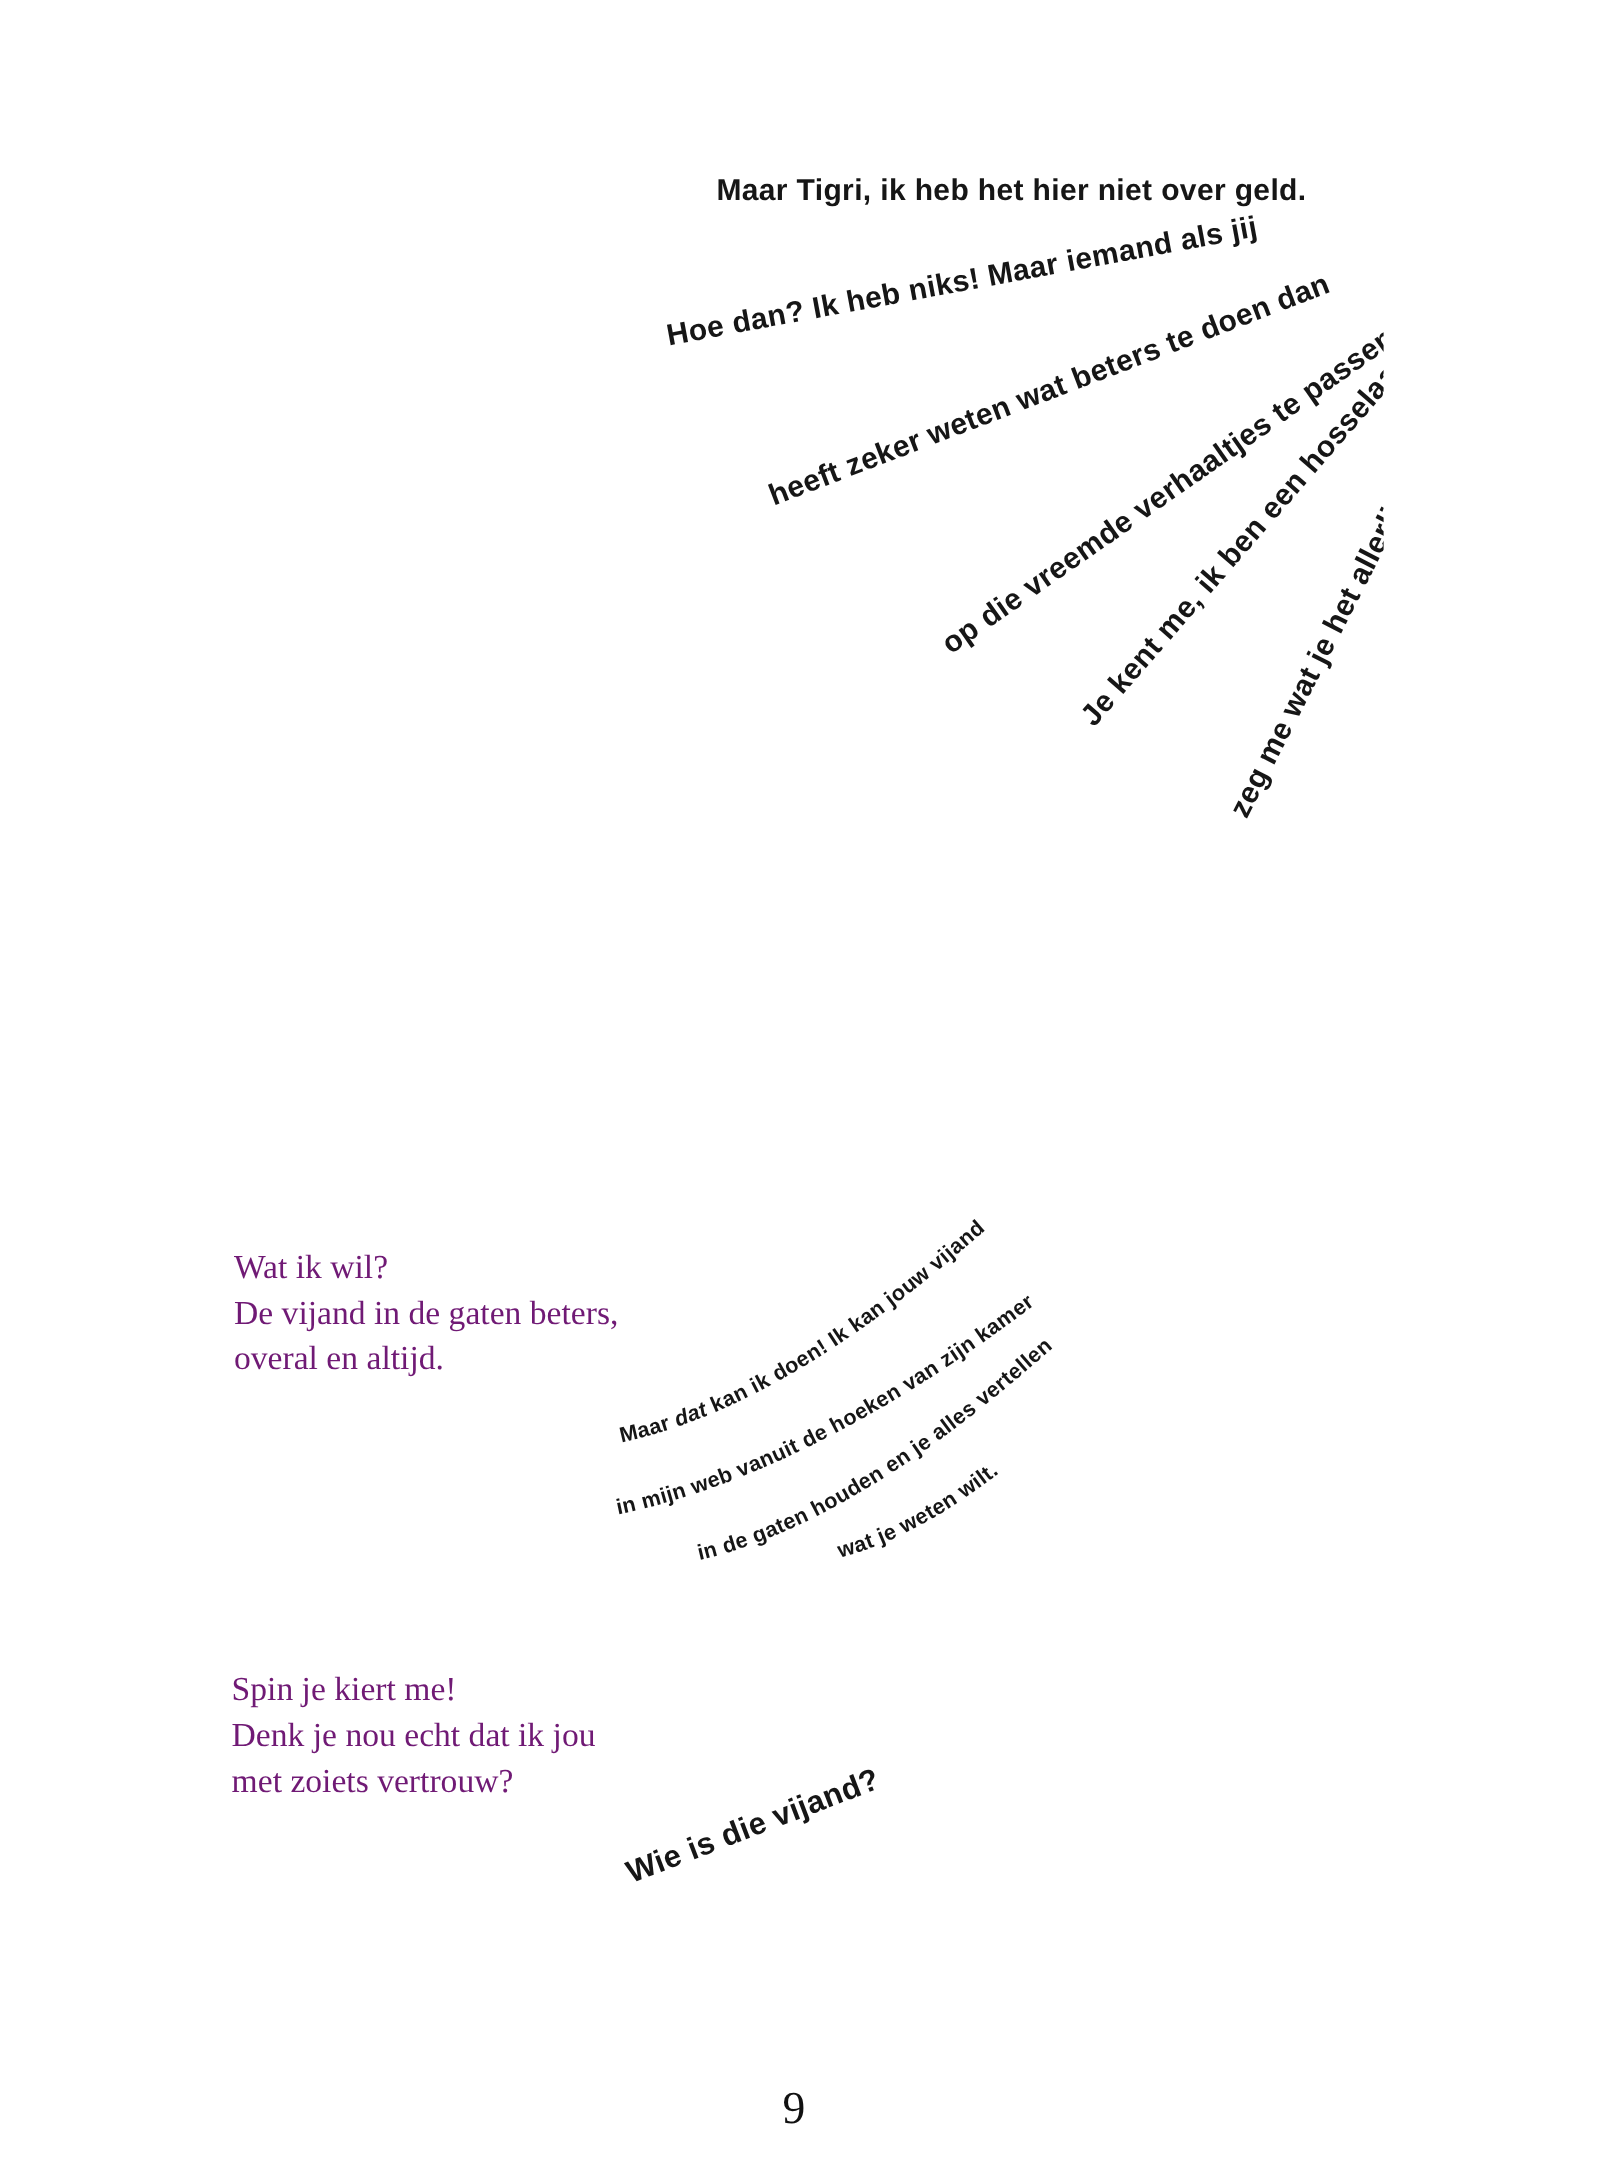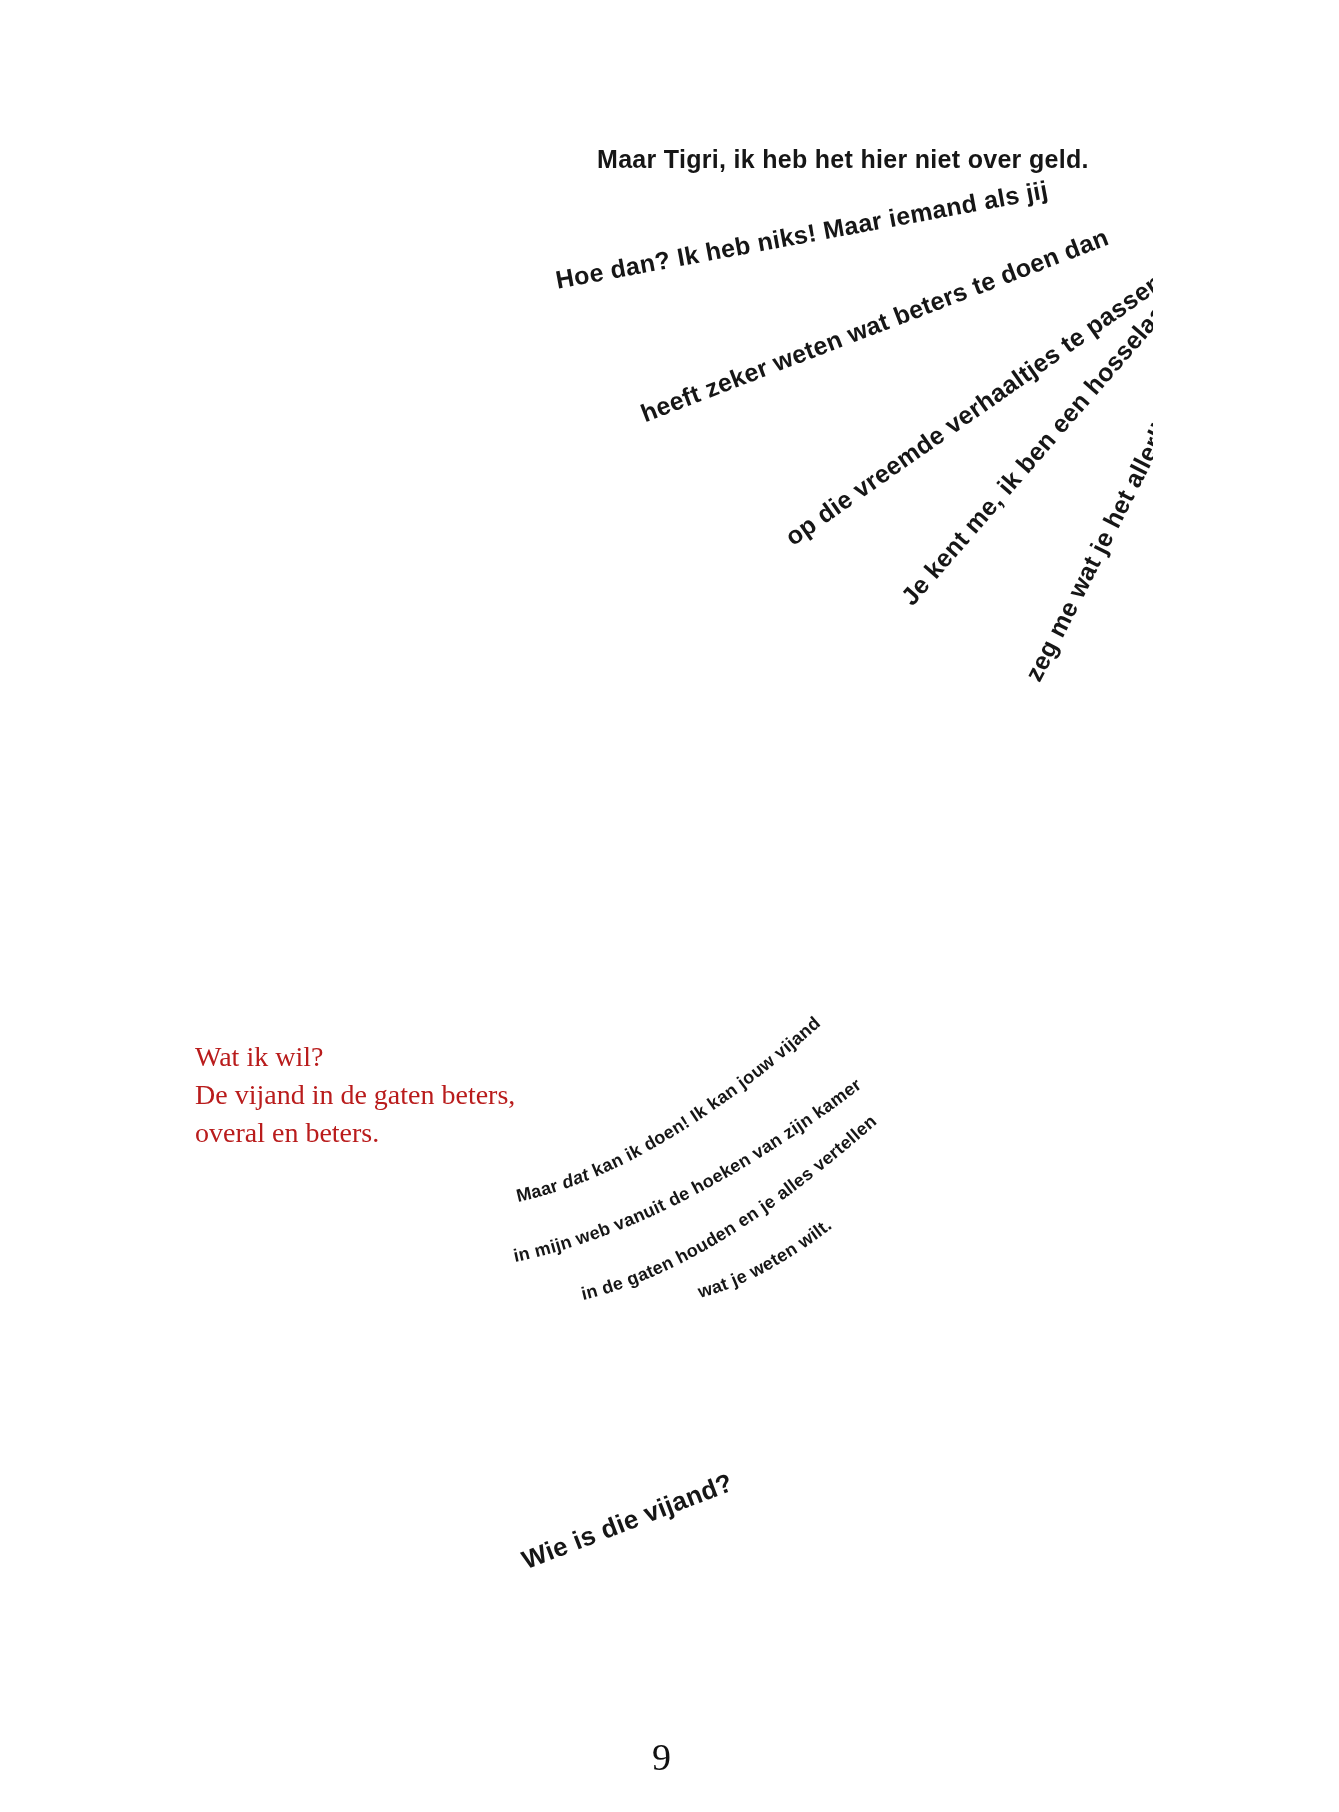--- a/index.html
+++ b/index.html
@@ -22,21 +22,21 @@
     font-size: 25px;
     line-height: 1;
     white-space: nowrap;
     letter-spacing: 0.3px;
   }
   .fan-line {
     transform-origin: 0 50%;
   }
   .blue-block {
     position: absolute;
-    color: #b91c1c;
+    color: #701a75;
     font-family: "Liberation Serif", "DejaVu Serif", serif;
     font-size: 28px;
     line-height: 38px;
     white-space: nowrap;
   }
   .curves-overlay {
     position: absolute;
     left: 0;
     top: 0;
     pointer-events: none;
@@ -69,21 +69,21 @@
   <div class="shout fan-line" style="left:556px; top:268px; transform:rotate(-10.5deg);">Hoe dan? Ik heb niks! Maar iemand als jij</div>
   <div class="shout fan-line" style="left:642px; top:402px; transform:rotate(-21deg);">heeft zeker weten wat beters te doen dan</div>
   <div class="shout fan-line" style="left:788px; top:527px; transform:rotate(-35deg);">op die vreemde verhaaltjes te passen.</div>
   <div class="shout fan-line" style="left:906px; top:589px; transform:rotate(-49deg);">Je kent me, ik ben een hosselaar:</div>
   <div class="shout fan-line" style="left:1032px; top:667px; transform:rotate(-63deg);">zeg me wat je het allerliefste wilt ,</div>
   <div class="shout fan-line" style="left:1183px; top:587px; transform:rotate(-73deg);">en ik regel het voor je.</div>
 
   <div class="blue-block" style="left:195px; top:1038px;">
     <div>Wat ik wil?</div>
     <div>De vijand in de gaten beters,</div>
-    <div>overal en beters.</div>
+    <div>overal en altijd.</div>
   </div>
 
   <svg class="curves-overlay" width="1339" height="1812" viewBox="0 0 1339 1812">
     <defs>
       <path id="curve1" d="M 518,1202 Q 645,1175 798,1045 L 888,968" fill="none"></path>
       <path id="curve2" d="M 515,1262 Q 670,1230 852,1095 L 972,1007" fill="none"></path>
       <path id="curve3" d="M 583,1300 Q 705,1272 858,1140 L 972,1042" fill="none"></path>
       <path id="curve4" d="M 700,1298 Q 762,1282 832,1228 L 927,1155" fill="none"></path>
     </defs>
     <text class="curve-text">
@@ -93,18 +93,23 @@
       <textPath href="#curve2">in mijn web vanuit de hoeken van zijn kamer</textPath>
     </text>
     <text class="curve-text">
       <textPath href="#curve3">in de gaten houden en je alles vertellen</textPath>
     </text>
     <text class="curve-text">
       <textPath href="#curve4">wat je weten wilt.</textPath>
     </text>
   </svg>
 
+  <div class="blue-block" style="left:193px; top:1390px;">
+    <div>Spin je kiert me!</div>
+    <div>Denk je nou echt dat ik jou</div>
+    <div>met zoiets vertrouw?</div>
+  </div>
 
   <div class="shout fan-line" style="left:523px; top:1548px; transform:rotate(-21deg); font-size:26px;">Wie is die vijand?</div>
 
   <div class="page-number">9</div>
 
 </div>
 
 </body></html>

